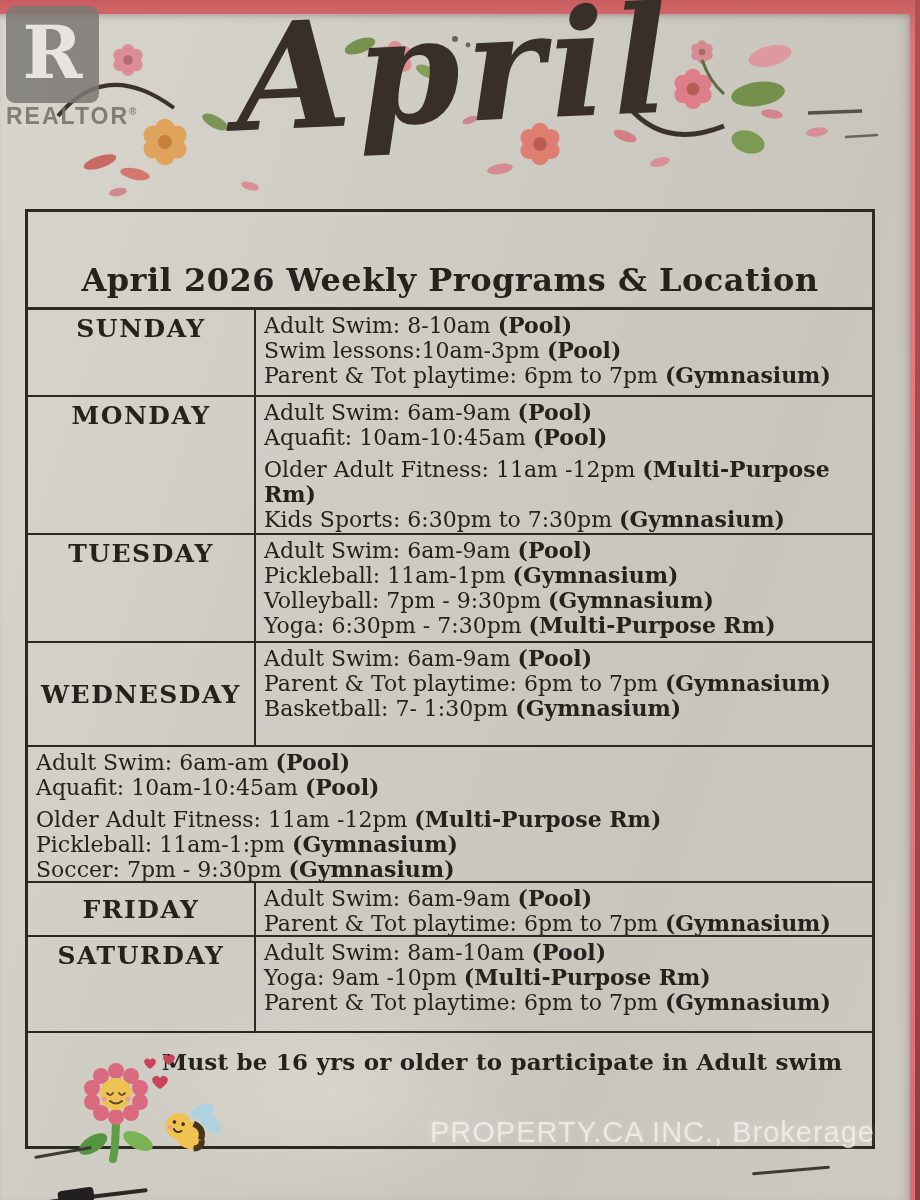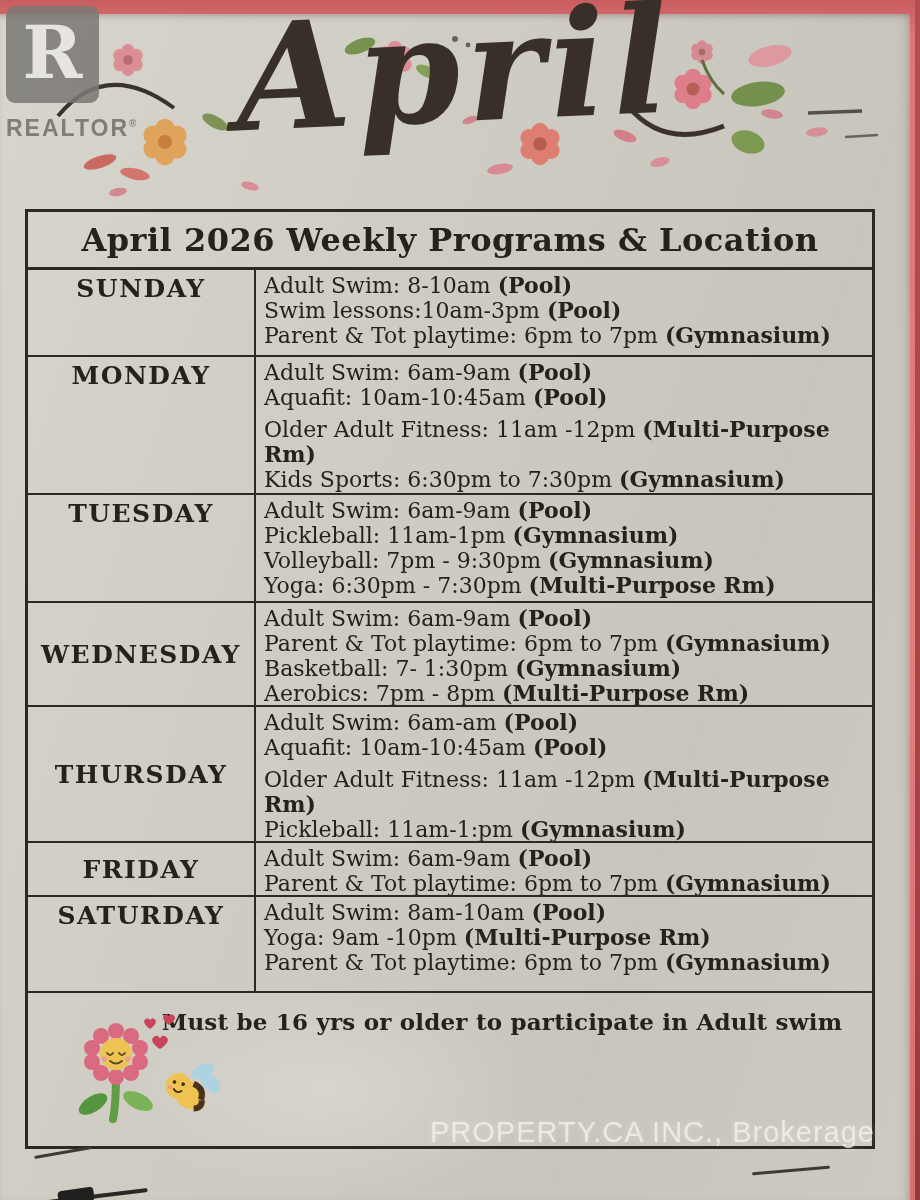--- a/index.html
+++ b/index.html
@@ -21,42 +21,42 @@
   }
   .paper-sheen { position:absolute; left:120px; bottom:0; width:420px; height:220px;
     background:radial-gradient(ellipse at center, rgba(255,255,255,.22), rgba(255,255,255,0) 70%); }
 
   
   .realtor { position:absolute; left:6px; top:6px; z-index:30; opacity:.93; }
   .realtor-block { width:93px; height:97px; background:rgba(124,122,116,.93);
     border-radius:9px; display:flex; align-items:center; justify-content:center; }
   .realtor-letter { color:#e8e6e0; font-family:"DejaVu Serif",serif; font-weight:700;
     font-size:72px; line-height:1; transform:translateY(-2px); }
-  .realtor-label { margin-top:12px; font-family:"Liberation Sans",sans-serif; font-weight:700;
+  .realtor-label { margin-top:0; font-family:"Liberation Sans",sans-serif; font-weight:700;
     font-size:23px; letter-spacing:2px; color:rgba(116,114,108,.95); }
   .realtor-label sup { font-size:10px; }
 
   
   .banner { position:absolute; left:0; top:0; width:100%; height:185px; }
   .banner-script {
     position:absolute; left:0; width:100%; top:-26px; text-align:center;
     font-family:"DejaVu Serif",serif; font-style:italic; font-weight:700;
     font-size:148px; line-height:1.1; letter-spacing:6px; color:#382f29;
     transform:rotate(-2.5deg);
   }
   .banner-deco { position:absolute; left:0; top:0; width:100%; height:100%; }
 
   
   .ptable {
     position:absolute; left:25px; top:195px; width:850px; height:940px; z-index:5;
     border:3px solid #2c2824; display:flex; flex-direction:column; color:#26211c;
   }
   .title-row { height:58px; border-bottom:3px solid #2c2824; display:flex;
     align-items:center; justify-content:center; font-weight:700; font-size:32px;
-    letter-spacing:.5px; }
+    letter-spacing:.5px;margin-top:40px; }
   .trow { display:flex; border-bottom:2.5px solid #2c2824; overflow:hidden; }
   .trow:nth-child(1){height:87px} .trow:nth-child(2){height:138px}
   .trow:nth-child(3){height:108px} .trow:nth-child(4){height:104px}
   .trow:nth-child(5){height:136px} .trow:nth-child(6){height:54px}
   .trow:nth-child(7){height:96px}
   .day-cell { width:228px; border-right:2.5px solid #2c2824; display:flex;
     justify-content:center; align-items:flex-start; padding-top:4px;
     font-weight:700; font-size:25px; letter-spacing:1.5px; }
   .trow:nth-child(4) .day-cell, .trow:nth-child(5) .day-cell,
   .trow:nth-child(6) .day-cell { align-items:center; padding-top:0; }
@@ -195,25 +195,23 @@
               <div class="program-line"><span class="program-text">Yoga: 6:30pm - 7:30pm </span><span class="program-location">(Multi-Purpose Rm)</span></div>
             </div>
           </div>
         </div><div class="trow">
           <div class="day-cell">WEDNESDAY</div>
           <div class="programs-cell">
             <div class="paragraph">
               <div class="program-line"><span class="program-text">Adult Swim: 6am-9am </span><span class="program-location">(Pool)</span></div>
               <div class="program-line"><span class="program-text">Parent &amp; Tot playtime: 6pm to 7pm </span><span class="program-location">(Gymnasium)</span></div>
               <div class="program-line"><span class="program-text">Basketball: 7- 1:30pm </span><span class="program-location">(Gymnasium)</span></div>
-              <div class="program-line"><span class="program-text">Aerobics: 7pm - 8pm </span><span class="program-location">(Multi-Purpose Rm)</span></div>
-            </div>
-          </div>
-        </div><div class="trow">
-          <div class="day-cell">THURSDAY</div>
+            </div>
+          </div>
+        </div><div class="trow">
           <div class="programs-cell">
             <div class="paragraph">
               <div class="program-line"><span class="program-text">Adult Swim: 6am-am </span><span class="program-location">(Pool)</span></div>
               <div class="program-line"><span class="program-text">Aquafit: 10am-10:45am </span><span class="program-location">(Pool)</span></div>
             </div>
             <div class="paragraph">
               <div class="program-line"><span class="program-text">Older Adult Fitness: 11am -12pm </span><span class="program-location">(Multi-Purpose Rm)</span></div>
               <div class="program-line"><span class="program-text">Pickleball: 11am-1:pm </span><span class="program-location">(Gymnasium)</span></div>
               <div class="program-line"><span class="program-text">Soccer: 7pm - 9:30pm </span><span class="program-location">(Gymnasium)</span></div>
             </div>

